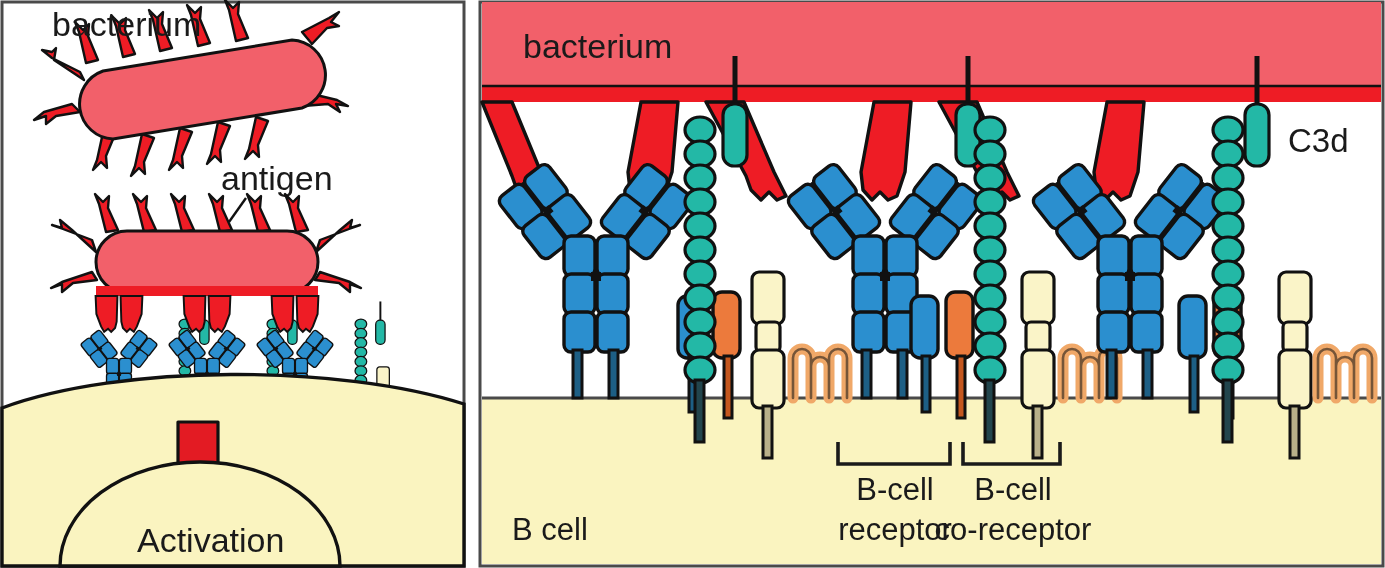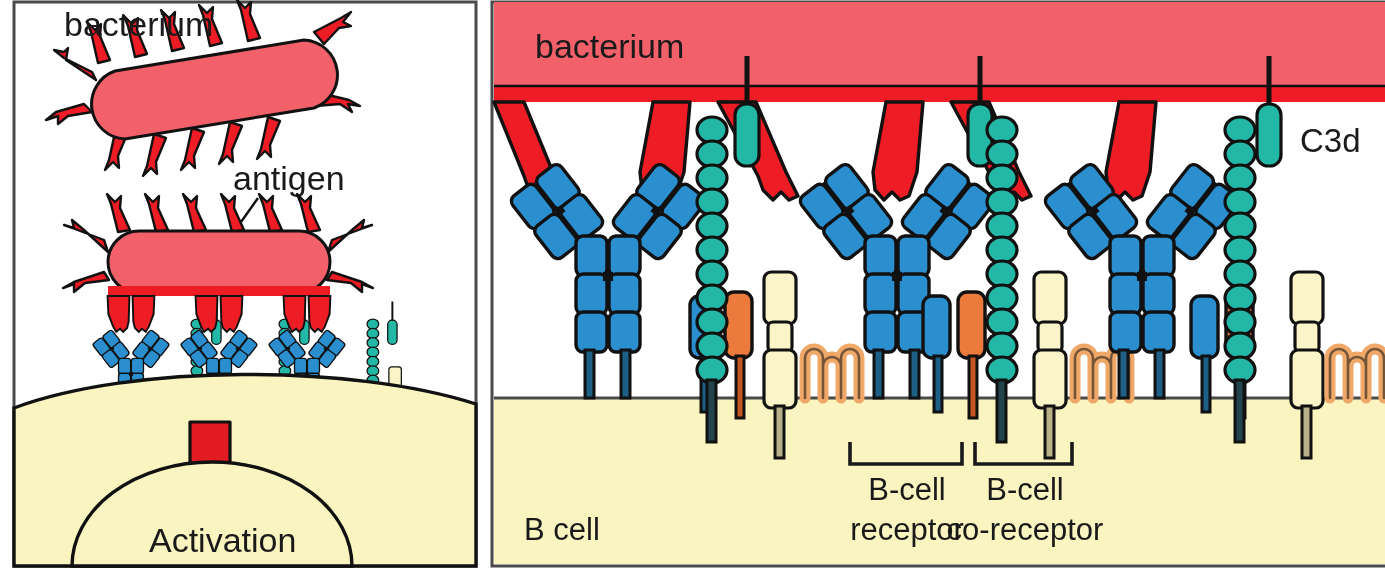--- a/index.html
+++ b/index.html
@@ -1,17 +1,17 @@
 <!DOCTYPE html>
 <html><head>
 <meta charset="utf-8">
 <style>
   html,body{margin:0;padding:0;background:#ffffff;}
   body{width:1385px;height:568px;font-family:"Liberation Sans",sans-serif;overflow:hidden;}
-  #stage{position:relative;width:1225px;height:568px;margin-left:12px;}
+  #stage{position:relative;width:1225px;height:568px;}
   svg{display:block;}
   text{font-family:"Liberation Sans",sans-serif;fill:#1a1a1a;}
   .lbl-big{font-size:34px;}
   .lbl-med{font-size:31px;}
   .lbl-c3d{font-size:33px;}
 </style>
 </head>
 <body>
 
 <div id="stage">

